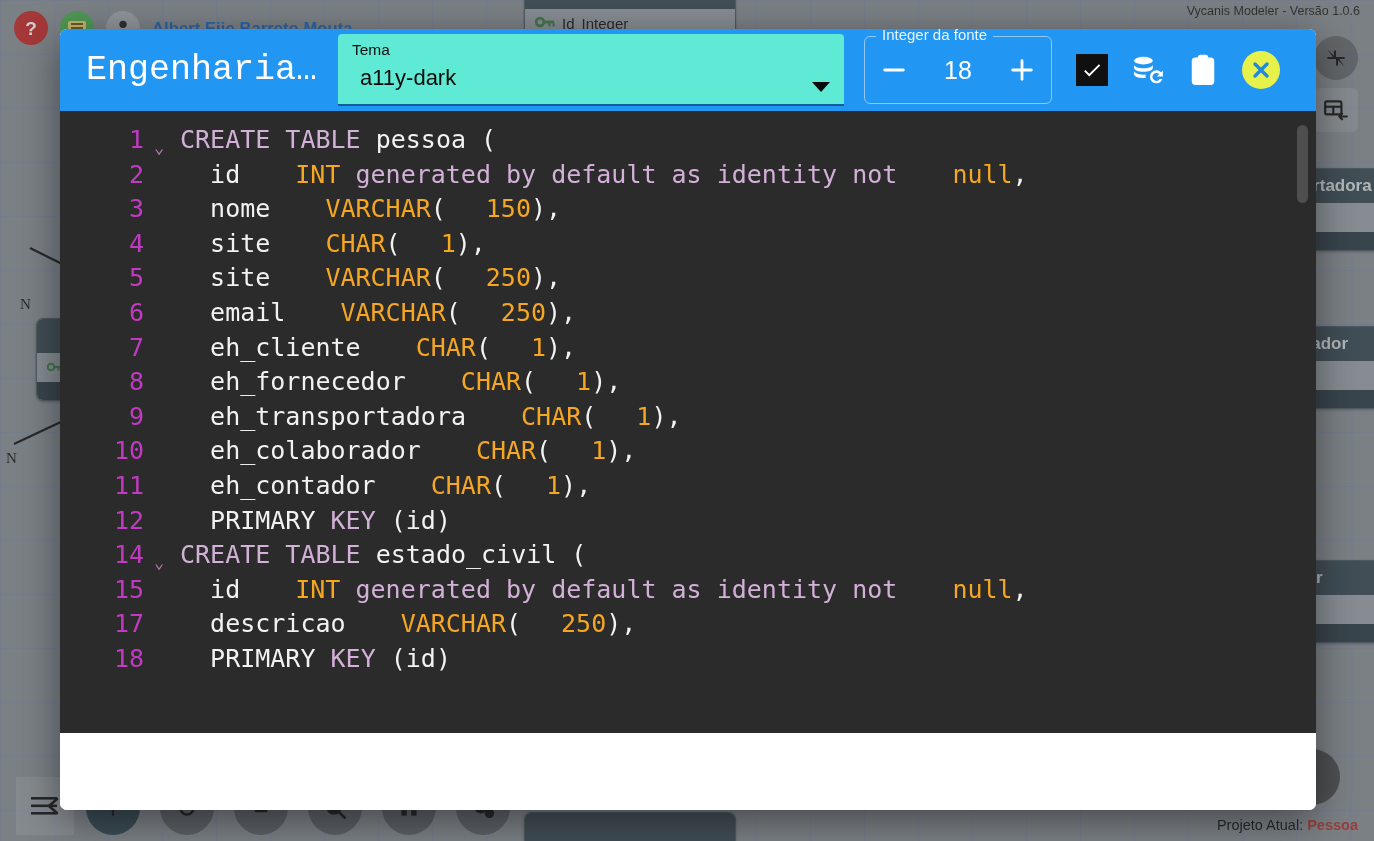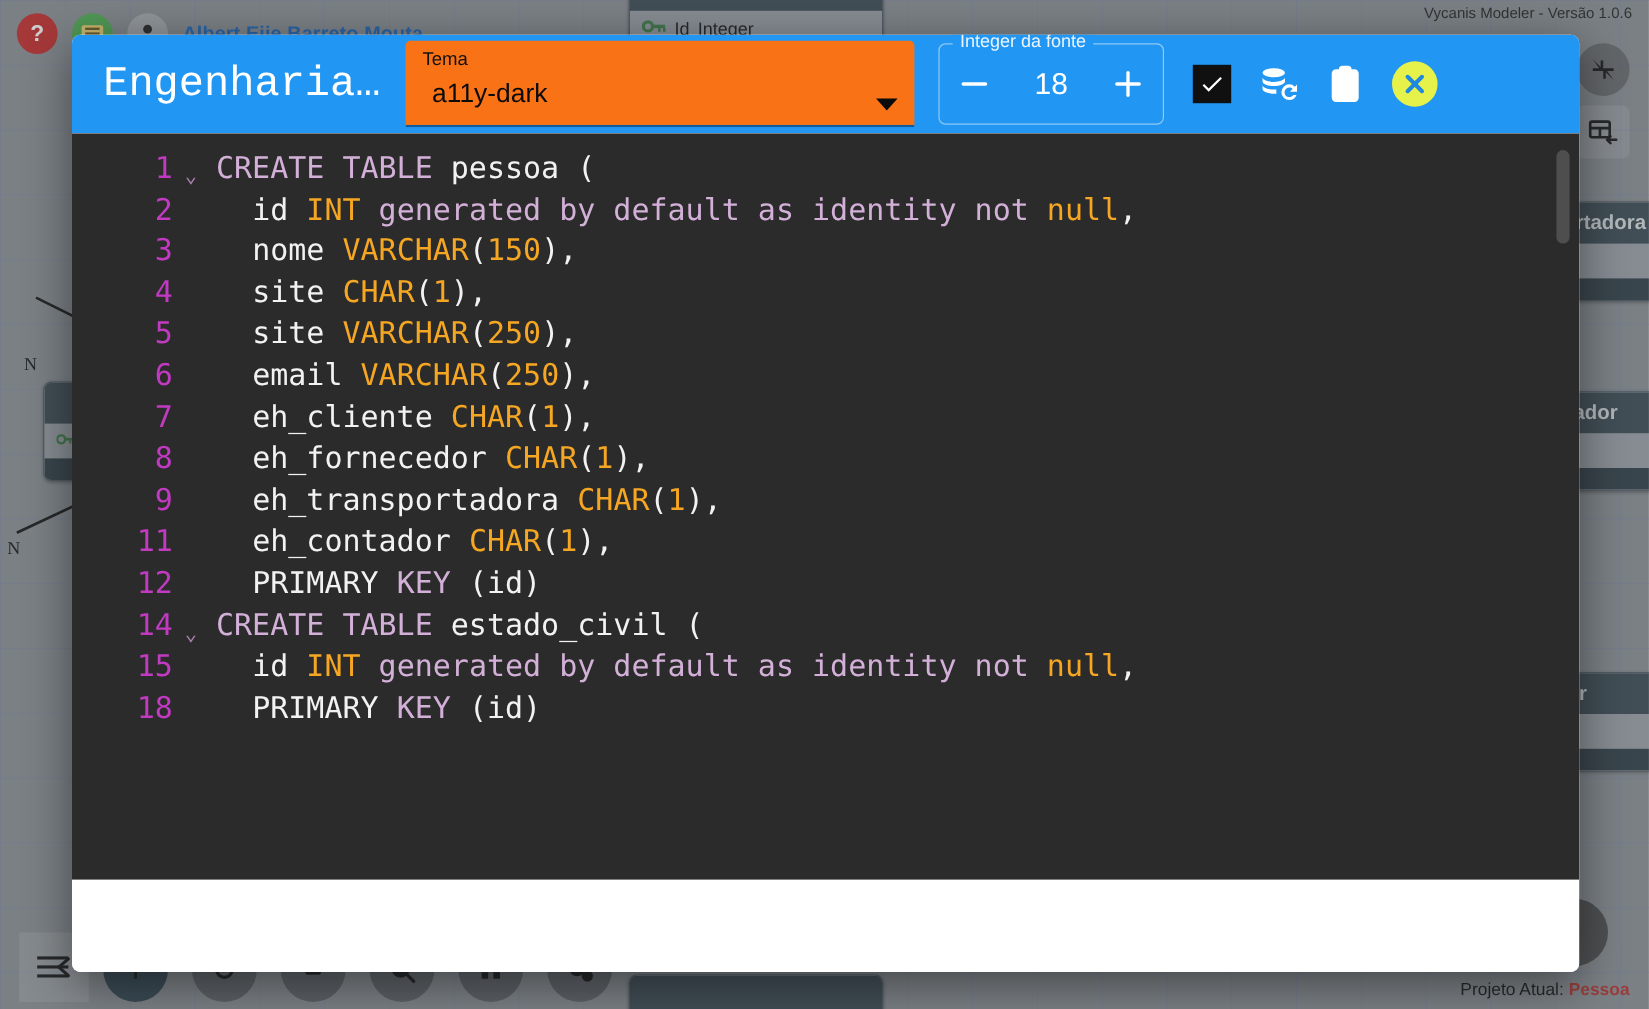--- a/index.html
+++ b/index.html
@@ -160,22 +160,22 @@
   }
   .modal-title {
     color: #fff; font-size: 35px; font-weight: 400;
     white-space: nowrap;
     width: 252px; flex: 0 0 auto;
     overflow: hidden; text-overflow: ellipsis; font-family: Liberation Mono, monospace;
   }
   
   .theme-select {
     flex: 0 0 auto;
-    width: 424px; height: 72px;
-    background: #f97316;
+    width: 506px; height: 72px;
+    background: #5eead4;
     border-radius: 4px 4px 0 0;
     border-bottom: 2px solid #0f5c9e;
     position: relative;
     padding: 7px 25px 0 14px;
     cursor: pointer;
   }
   .theme-label {
     font-size: 15.5px; color: #111; line-height: 1.1;
   }
   .theme-value {
@@ -274,21 +274,21 @@
     color: #b07fb0;
     font-size: 17px;
     padding-top: 7px;
     text-align: center;
     user-select: none;
     cursor: pointer;
   }
   .code { flex: 1 1 auto; padding-left: 10px; }
   .tk-kw  { color: #d3b0d8; }      
   .tk-name{ color: #f2f2f2; }      
-  .tk-type{ color: #f5a623; }      
+  .tk-type{ color: #f5a623; margin-left: 40px; }      
   .tk-pun { color: #f2f2f2; }
 
   .vscroll {
     position: absolute;
     right: 8px; top: 14px;
     width: 11px; height: 78px;
     background: #4e4e4e;
     border-radius: 6px;
     z-index: 5;
     cursor: pointer;
@@ -526,23 +526,25 @@
       <div class="code-scroll" id="code-scroll">
           <div class="line"><span class="ln">1</span><span class="fold">⌄</span><span class="code"><span class="tk-kw">CREATE TABLE </span><span class="tk-name">pessoa</span><span class="tk-pun"> (</span></span></div>
           <div class="line"><span class="ln">2</span><span class="fold"></span><span class="code"><span class="tk-pun">  </span><span class="tk-name">id </span><span class="tk-type">INT</span><span class="tk-kw"> generated by default as identity not </span><span class="tk-type">null</span><span class="tk-pun">,</span></span></div>
           <div class="line"><span class="ln">3</span><span class="fold"></span><span class="code"><span class="tk-pun">  </span><span class="tk-name">nome </span><span class="tk-type">VARCHAR</span><span class="tk-pun">(</span><span class="tk-type">150</span><span class="tk-pun">),</span></span></div>
           <div class="line"><span class="ln">4</span><span class="fold"></span><span class="code"><span class="tk-pun">  </span><span class="tk-name">site </span><span class="tk-type">CHAR</span><span class="tk-pun">(</span><span class="tk-type">1</span><span class="tk-pun">),</span></span></div>
           <div class="line"><span class="ln">5</span><span class="fold"></span><span class="code"><span class="tk-pun">  </span><span class="tk-name">site </span><span class="tk-type">VARCHAR</span><span class="tk-pun">(</span><span class="tk-type">250</span><span class="tk-pun">),</span></span></div>
           <div class="line"><span class="ln">6</span><span class="fold"></span><span class="code"><span class="tk-pun">  </span><span class="tk-name">email </span><span class="tk-type">VARCHAR</span><span class="tk-pun">(</span><span class="tk-type">250</span><span class="tk-pun">),</span></span></div>
           <div class="line"><span class="ln">7</span><span class="fold"></span><span class="code"><span class="tk-pun">  </span><span class="tk-name">eh_cliente </span><span class="tk-type">CHAR</span><span class="tk-pun">(</span><span class="tk-type">1</span><span class="tk-pun">),</span></span></div>
           <div class="line"><span class="ln">8</span><span class="fold"></span><span class="code"><span class="tk-pun">  </span><span class="tk-name">eh_fornecedor </span><span class="tk-type">CHAR</span><span class="tk-pun">(</span><span class="tk-type">1</span><span class="tk-pun">),</span></span></div>
           <div class="line"><span class="ln">9</span><span class="fold"></span><span class="code"><span class="tk-pun">  </span><span class="tk-name">eh_transportadora </span><span class="tk-type">CHAR</span><span class="tk-pun">(</span><span class="tk-type">1</span><span class="tk-pun">),</span></span></div>
+          <div class="line"><span class="ln">10</span><span class="fold"></span><span class="code"><span class="tk-pun">  </span><span class="tk-name">eh_colaborador </span><span class="tk-type">CHAR</span><span class="tk-pun">(</span><span class="tk-type">1</span><span class="tk-pun">),</span></span></div>
           <div class="line"><span class="ln">11</span><span class="fold"></span><span class="code"><span class="tk-pun">  </span><span class="tk-name">eh_contador </span><span class="tk-type">CHAR</span><span class="tk-pun">(</span><span class="tk-type">1</span><span class="tk-pun">),</span></span></div>
           <div class="line"><span class="ln">12</span><span class="fold"></span><span class="code"><span class="tk-pun">  </span><span class="tk-name">PRIMARY </span><span class="tk-kw">KEY </span><span class="tk-pun">(id)</span></span></div>
           <div class="line"><span class="ln">14</span><span class="fold">⌄</span><span class="code"><span class="tk-kw">CREATE TABLE </span><span class="tk-name">estado_civil</span><span class="tk-pun"> (</span></span></div>
           <div class="line"><span class="ln">15</span><span class="fold"></span><span class="code"><span class="tk-pun">  </span><span class="tk-name">id </span><span class="tk-type">INT</span><span class="tk-kw"> generated by default as identity not </span><span class="tk-type">null</span><span class="tk-pun">,</span></span></div>
+          <div class="line"><span class="ln">17</span><span class="fold"></span><span class="code"><span class="tk-pun">  </span><span class="tk-name">descricao </span><span class="tk-type">VARCHAR</span><span class="tk-pun">(</span><span class="tk-type">250</span><span class="tk-pun">),</span></span></div>
           <div class="line"><span class="ln">18</span><span class="fold"></span><span class="code"><span class="tk-pun">  </span><span class="tk-name">PRIMARY </span><span class="tk-kw">KEY </span><span class="tk-pun">(id)</span></span></div>
         </div>
       <div class="vscroll"></div>
     </div>
   </div>
 
 </div>
 
 </body></html>

